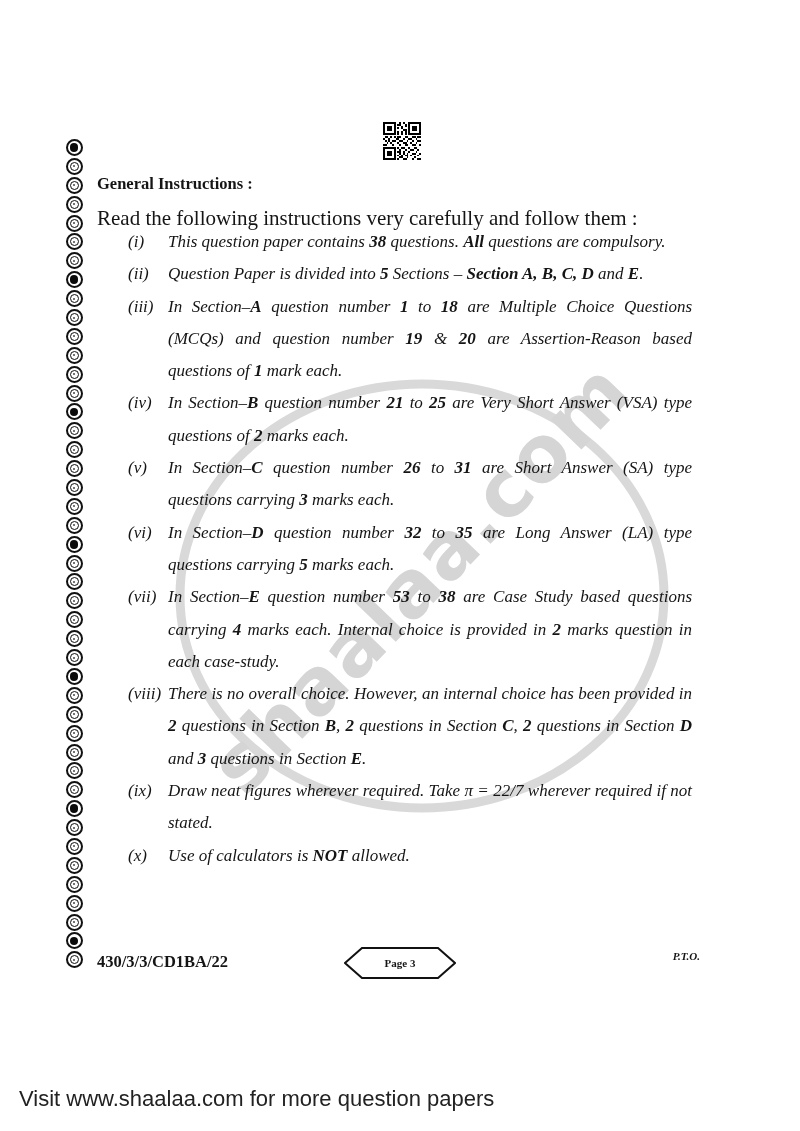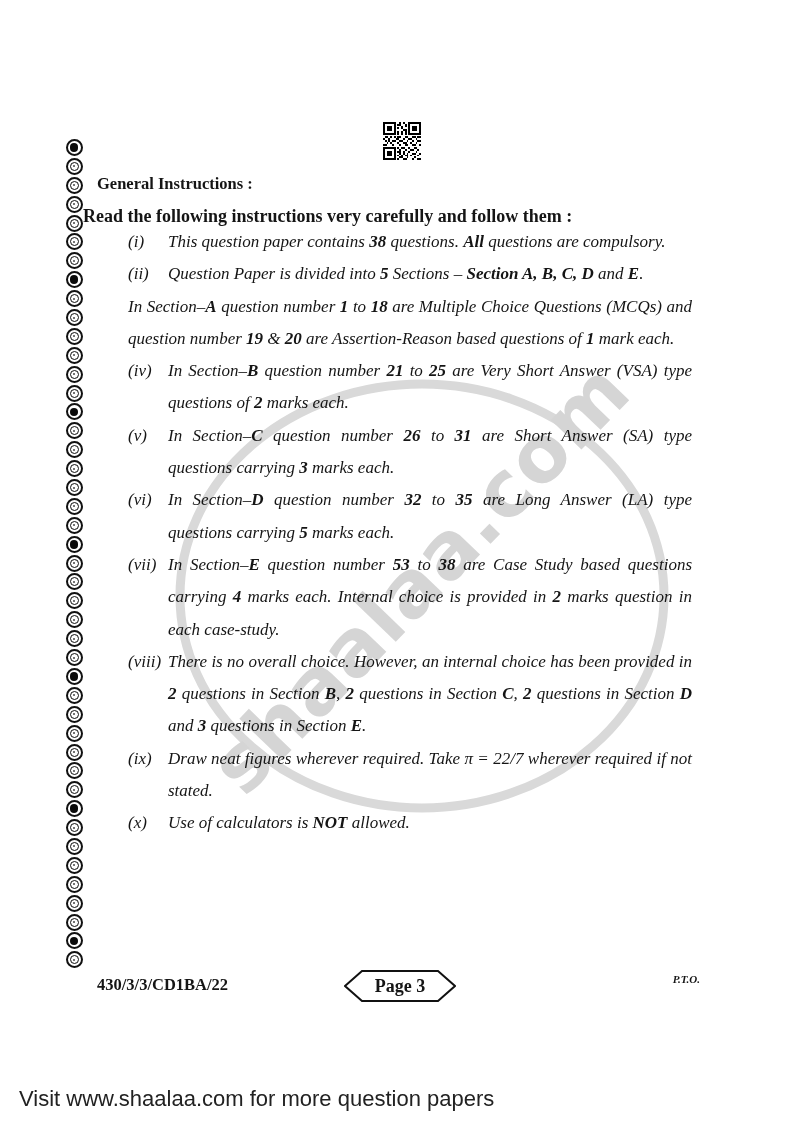--- a/index.html
+++ b/index.html
@@ -53,46 +53,46 @@
 
   
   .qr { position: absolute; left: 383px; top: 122px; z-index: 2; }
 
   
   .h-title {
     position: absolute; left: 97px; top: 174px; z-index: 2;
     font-weight: bold; font-size: 16.5px; white-space: nowrap; text-align: right;
   }
   .h-subtitle {
-    position: absolute; left: 83px; top: 206px; z-index: 2;
-    font-weight: bold; font-size: 18px; white-space: nowrap;
+    position: absolute; left: 97px; top: 206px; z-index: 2;
+    font-weight: normal; font-size: 21px; white-space: nowrap;
   }
 
   
   .instructions {
     position: absolute; left: 128px; top: 226px; width: 564px; z-index: 2;
     font-style: italic; font-size: 17px; line-height: 32.3px;
   }
   .inst { display: flex; }
   .inst .num { flex: 0 0 40px; }
   .inst .body { flex: 1 1 auto; text-align: justify; }
   .inst .body b { font-weight: bold; }
 
   
-  .footer { position: absolute; left: 0; top: 944px; width: 800px; height: 40px; z-index: 2; margin-top: 23px; }
+  .footer { position: absolute; left: 0; top: 944px; width: 800px; height: 40px; z-index: 2; }
   .paper-code {
     position: absolute; left: 97px; top: 8px;
     font-weight: bold; font-size: 16.5px; white-space: nowrap;
   }
   .page-banner { position: absolute; left: 344px; top: 0; width: 112px; height: 38px; }
   .page-banner svg { position: absolute; left: 0; top: 0; }
   .page-banner .lbl {
     position: absolute; left: 0; top: 0; width: 112px; height: 38px;
     display: flex; align-items: center; justify-content: center;
-    font-weight: bold; font-size: 18px;
+    font-weight: bold; font-size: 11px;
   }
   .pto {
     position: absolute; right: 100px; top: 6px;
     font-weight: bold; font-style: italic; font-size: 11px; white-space: nowrap;
   }
 
   
   .caption {
     position: absolute; left: 19px; top: 1086px; z-index: 2;
     font-family: "Liberation Sans", "DejaVu Sans", sans-serif;
@@ -254,20 +254,21 @@
   <div class="instructions">
       <div class="inst">
         <span class="num">(i)</span>
         <div class="body">This question paper contains <b>38</b> questions. <b>All</b> questions are compulsory.</div>
       </div>
       <div class="inst">
         <span class="num">(ii)</span>
         <div class="body">Question Paper is divided into <b>5</b> Sections – <b>Section A, B, C, D</b> and <b>E</b>.</div>
       </div>
       <div class="inst">
+        <span class="num">(iii)</span>
         <div class="body">In Section–<b>A</b> question number <b>1</b> to <b>18</b> are Multiple Choice Questions (MCQs) and question number <b>19</b> &amp; <b>20</b> are Assertion-Reason based questions of <b>1</b> mark each.</div>
       </div>
       <div class="inst">
         <span class="num">(iv)</span>
         <div class="body">In Section–<b>B</b> question number <b>21</b> to <b>25</b> are Very Short Answer (VSA) type questions of <b>2</b> marks each.</div>
       </div>
       <div class="inst">
         <span class="num">(v)</span>
         <div class="body">In Section–<b>C</b> question number <b>26</b> to <b>31</b> are Short Answer (SA) type questions carrying <b>3</b> marks each.</div>
       </div>

